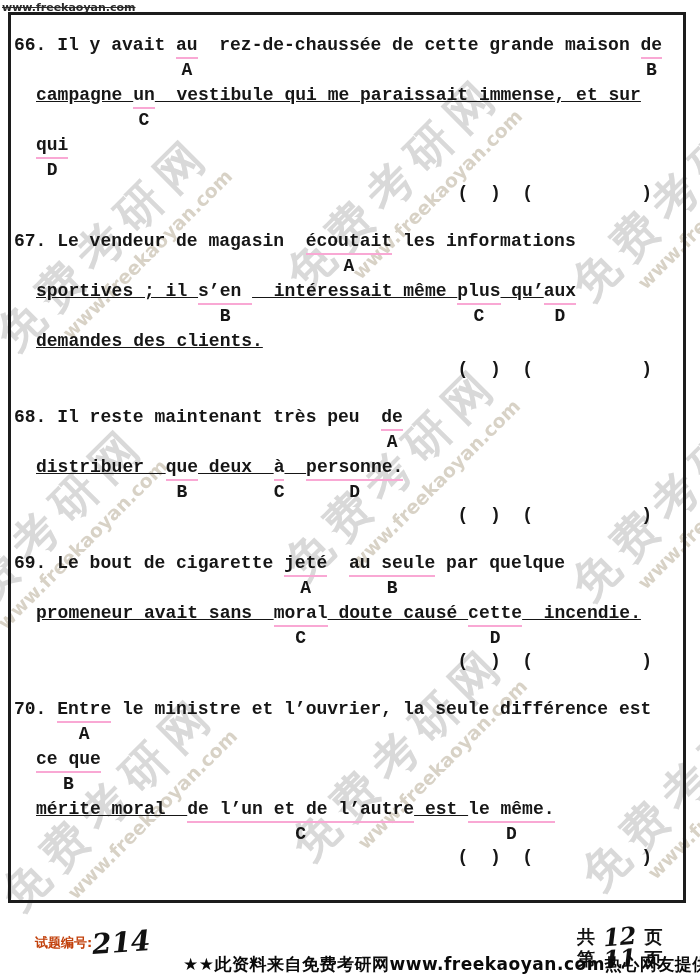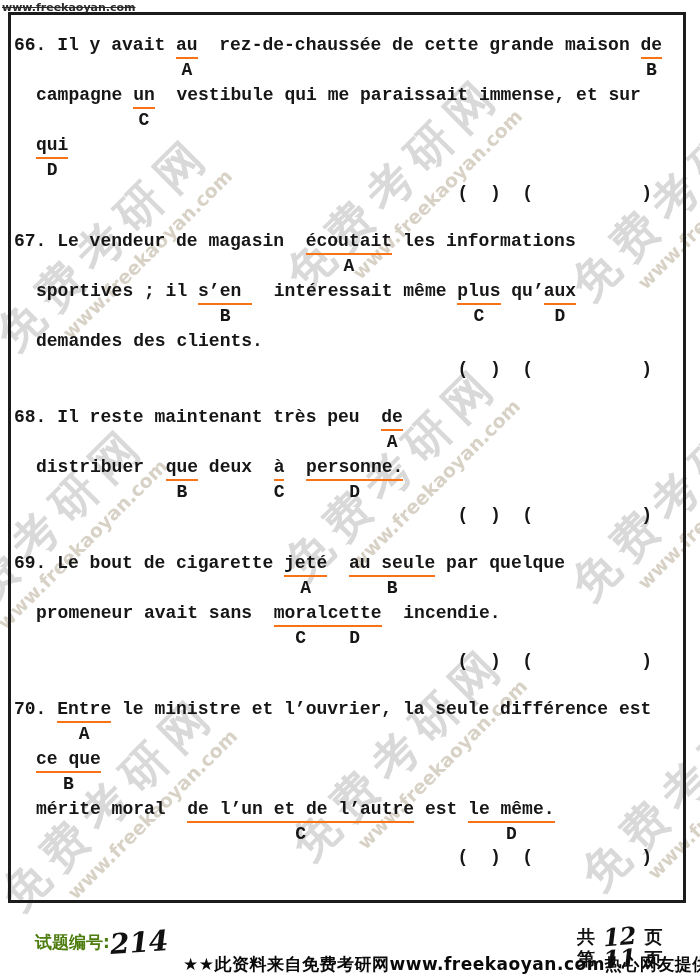--- a/index.html
+++ b/index.html
@@ -36,38 +36,38 @@
   }
   
   .content{
     position:absolute;left:14px;top:33px;width:668px;z-index:3;
   }
   .qline{
     white-space:pre;font-size:18px;font-weight:700;line-height:24px;
   }
   .qline.tall{height:50px;}
   .qline.plain{height:30px;}
-  .qline.cont{padding-left:22px;}
+  .qline.cont{padding-left:22px;text-decoration:underline;}
   .qnum{vertical-align:top;text-align:right;}
   .t{vertical-align:top;}
   .choice{
     display:inline-flex;flex-direction:column;align-items:center;
     vertical-align:top;
   }
-  .choice .w{border-bottom:2px solid #f97316;}
+  .choice .w{border-bottom:2px solid #f9a8d4;}
   .choice .l{font-size:18px;font-weight:700;margin-top:1px;line-height:20px;}
   .answers{
     text-align:right;padding-right:30px;height:24px;margin-bottom:22px;
     font-size:18px;font-weight:700;white-space:pre;
   }
   
   .exam-no{position:absolute;left:35px;top:926px;z-index:4;white-space:nowrap;}
   .exam-no .lbl{
     font-family:"DejaVu Sans",sans-serif;
-    font-size:17px;font-weight:900;color:#4d7c0f;vertical-align:middle;text-align:right;
+    font-size:13px;font-weight:900;color:#c2410c;vertical-align:middle;text-align:right;
   }
   .hand{
     font-family:"DejaVu Serif",serif;font-style:italic;
     font-size:28px;font-weight:700;color:#111;
     display:inline-block;transform:rotate(-4deg);vertical-align:middle;
   }
   .pages-total{position:absolute;left:577px;top:922px;z-index:4;white-space:nowrap;}
   .pages-current{position:absolute;left:577px;top:944px;z-index:4;white-space:nowrap;}
   .cjk{
     font-family:"DejaVu Sans",sans-serif;
@@ -136,21 +136,21 @@
       <div class="qline plain cont"><span class="t">demandes des clients.</span></div>
       <div class="answers">(  )  (          )</div>
     </div>
     <div>
       <div class="qline tall"><span class="qnum">68. </span><span class="t">Il reste maintenant très peu  </span><span class="choice"><span class="w">de</span><span class="l">A</span></span></div>
       <div class="qline tall cont"><span class="t">distribuer  </span><span class="choice"><span class="w">que</span><span class="l">B</span></span><span class="t"> deux  </span><span class="choice"><span class="w">à</span><span class="l">C</span></span><span class="t">  </span><span class="choice"><span class="w">personne.</span><span class="l">D</span></span></div>
       <div class="answers">(  )  (          )</div>
     </div>
     <div>
       <div class="qline tall"><span class="qnum">69. </span><span class="t">Le bout de cigarette </span><span class="choice"><span class="w">jeté</span><span class="l">A</span></span><span class="t">  </span><span class="choice"><span class="w">au seule</span><span class="l">B</span></span><span class="t"> par quelque</span></div>
-      <div class="qline tall cont"><span class="t">promeneur avait sans  </span><span class="choice"><span class="w">moral</span><span class="l">C</span></span><span class="choice"><span class="w">cette</span><span class="l">D</span></span><span class="t">  incendie.</span></div>
+      <div class="qline tall cont"><span class="t">promeneur avait sans  </span><span class="choice"><span class="w">moral</span><span class="l">C</span></span><span class="t"> doute causé </span><span class="choice"><span class="w">cette</span><span class="l">D</span></span><span class="t">  incendie.</span></div>
       <div class="answers">(  )  (          )</div>
     </div>
     <div>
       <div class="qline tall"><span class="qnum">70. </span><span class="choice"><span class="w">Entre</span><span class="l">A</span></span><span class="t"> le ministre et l’ouvrier, la seule différence est</span></div>
       <div class="qline tall cont"><span class="choice"><span class="w">ce que</span><span class="l">B</span></span></div>
       <div class="qline tall cont"><span class="t">mérite moral  </span><span class="choice"><span class="w">de l’un et de l’autre</span><span class="l">C</span></span><span class="t"> est </span><span class="choice"><span class="w">le même.</span><span class="l">D</span></span></div>
       <div class="answers">(  )  (          )</div>
     </div>
   </div>
 

